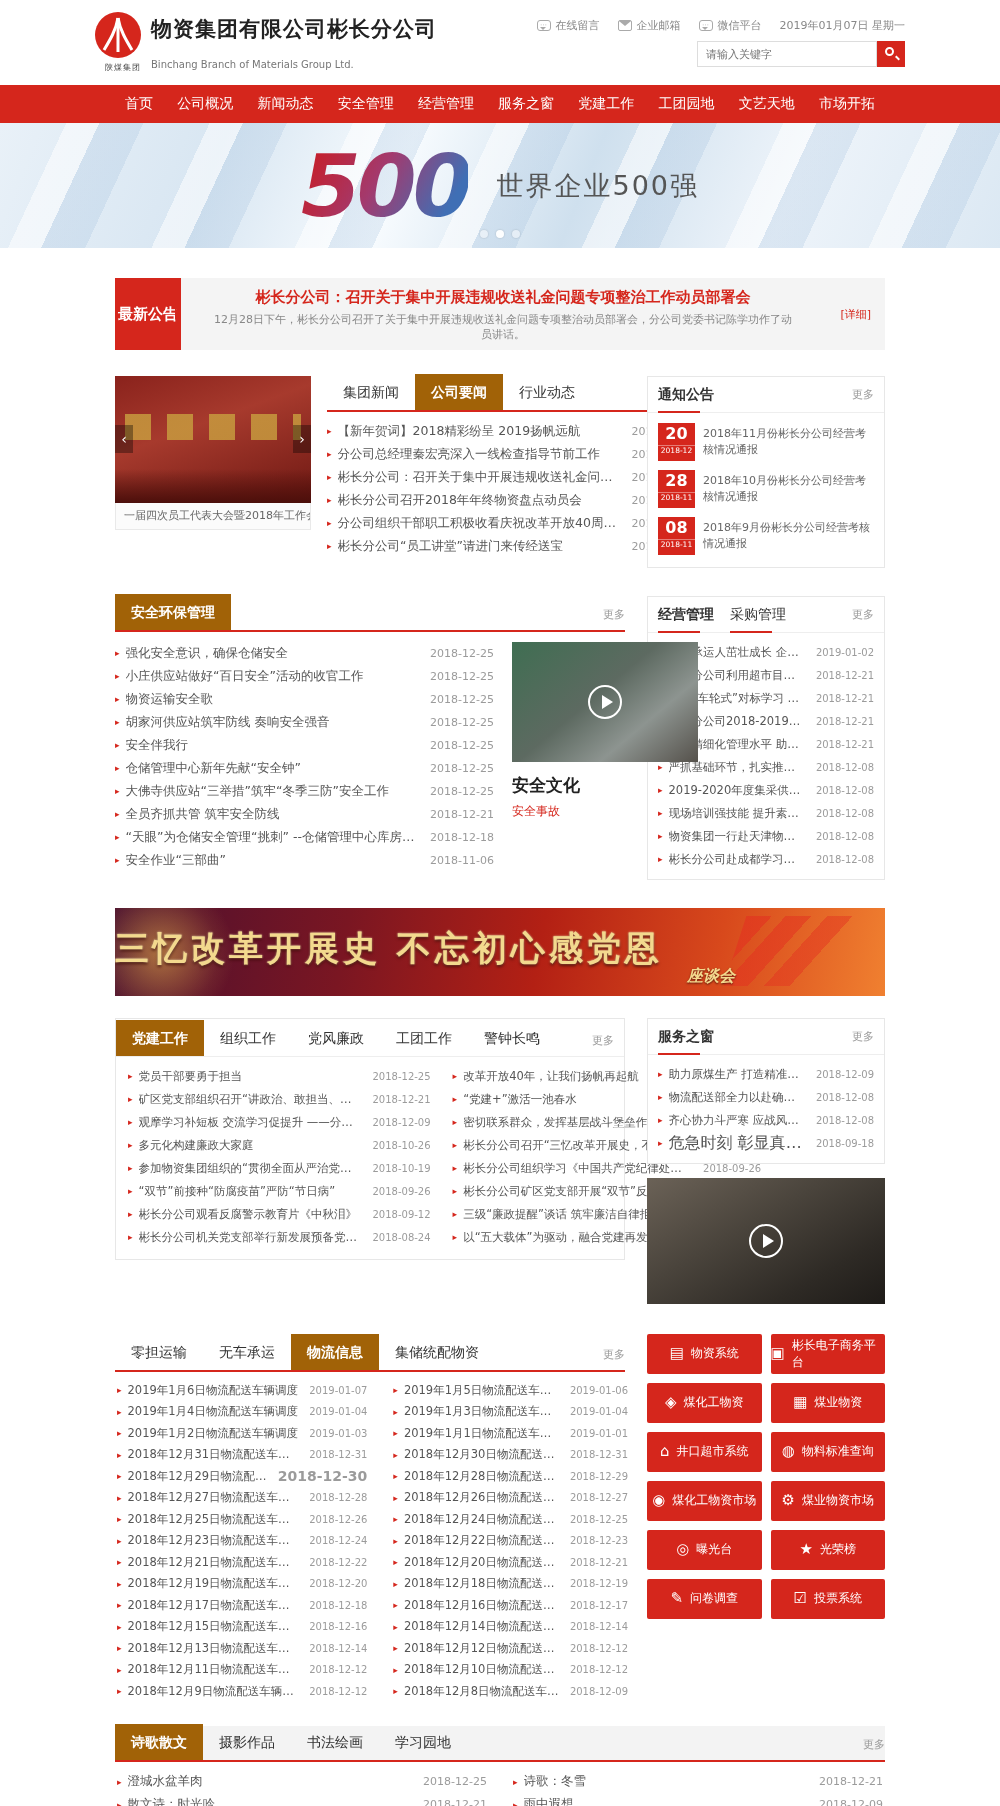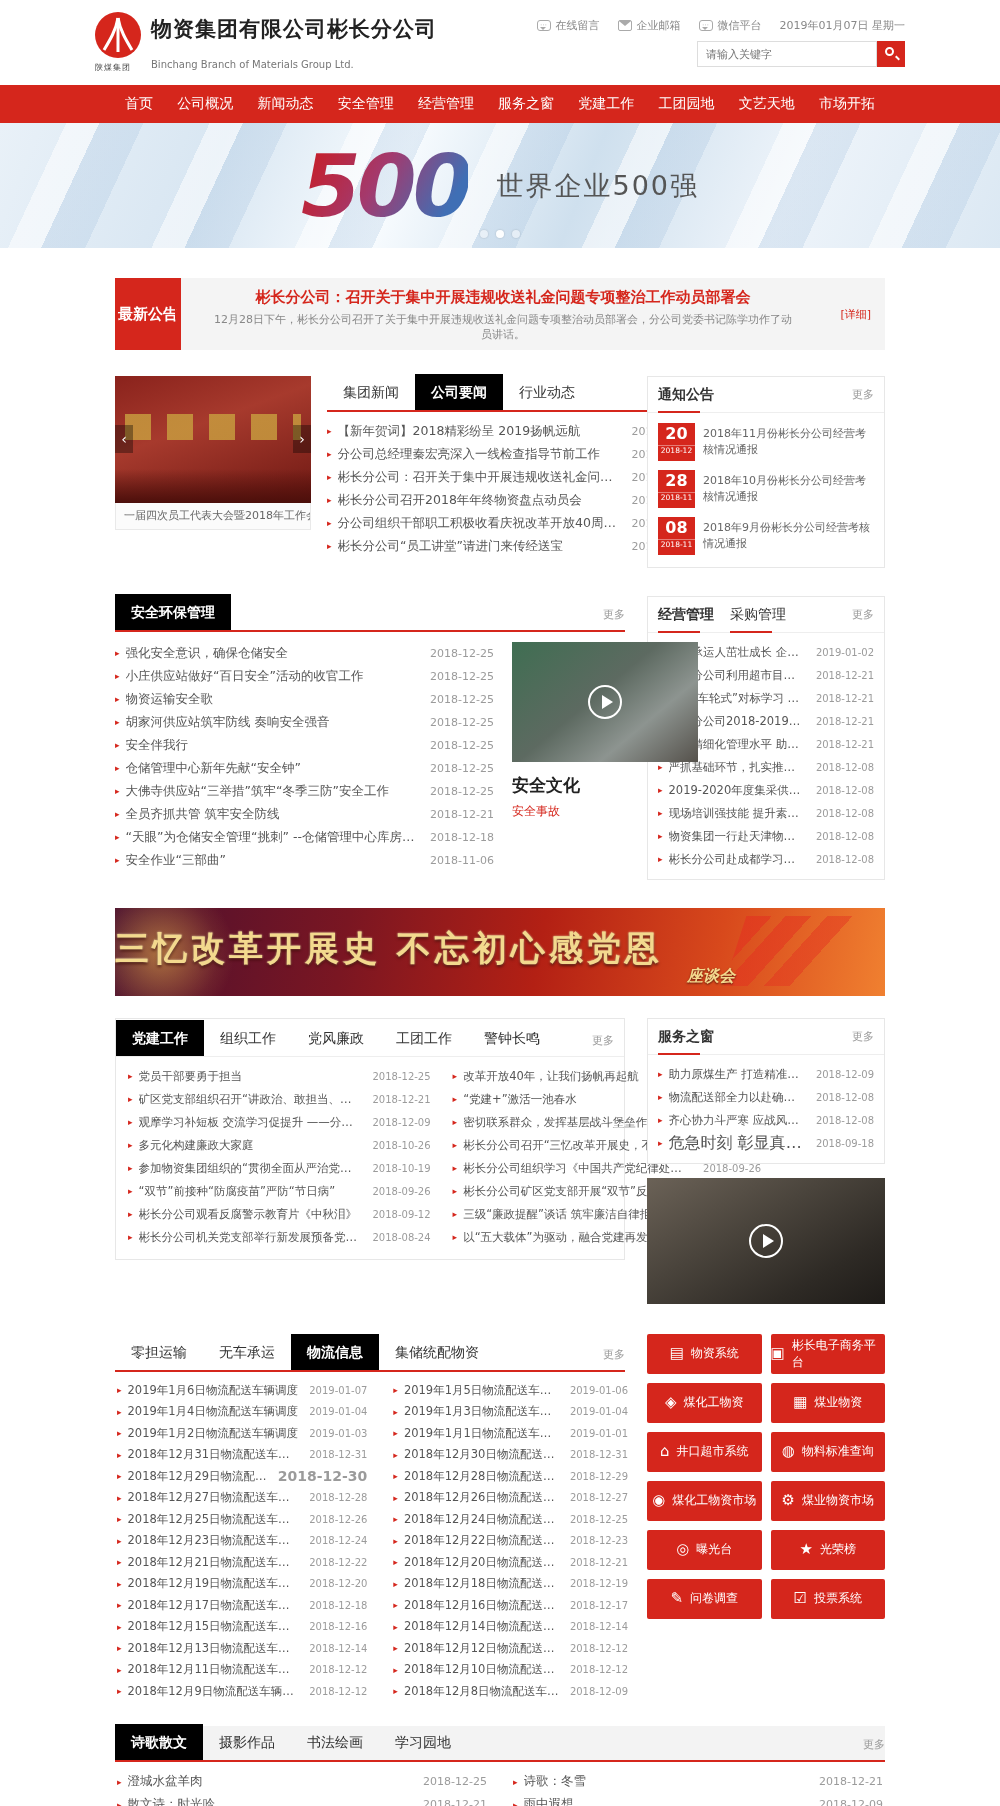--- a/index.html
+++ b/index.html
@@ -5,21 +5,21 @@
   * { margin:0; padding:0; box-sizing:border-box; }
   body { width:1000px; background:#fff; font-family:"DejaVu Sans","Liberation Sans",sans-serif; color:#333; }
   .container { width:770px; margin:0 auto; }
 
   
   .topbar { height:85px; background:#fff; }
   .topbar .container { width:810px; display:flex; align-items:center; height:100%; }
   .logo-wrap { display:flex; align-items:center; }
   .logo-mark { width:46px; height:46px; border-radius:50%; background:#d5261c; position:relative; overflow:hidden; flex-shrink:0; }
   .logo-mark svg { position:absolute; left:0; top:0; }
-  .logo-sub { font-size:8px; color:#444; text-align:left; letter-spacing:1px; margin-top:4px; }
+  .logo-sub { font-size:8px; color:#444; text-align:right; letter-spacing:1px; margin-top:4px; }
   .logo-text { margin-left:10px; }
   .logo-cn { font-size:21px; font-weight:bold; color:#222; letter-spacing:1px; }
   .logo-en { font-size:10px; color:#777; margin-top:16px; }
   .top-right { margin-left:auto; text-align:right; }
   .top-links { display:flex; justify-content:flex-end; align-items:center; font-size:11px; color:#888; gap:18px; }
   .top-link { display:flex; align-items:center; gap:5px; cursor:pointer; }
   .hicon { width:14px; height:11px; border:1px solid #aaa; border-radius:3px; display:inline-block; position:relative; font-size:7px; line-height:8px; text-align:center; color:#aaa; }
   .hicon.bubble:after { content:""; position:absolute; left:2px; bottom:-3px; border:3px solid transparent; border-top-color:#aaa; }
   .hicon.mail { border-radius:2px; }
   .hicon.mail:before { content:""; position:absolute; left:0; top:0; border:6px solid transparent; border-top:5px solid #aaa; border-width:5px 6px; }
@@ -58,21 +58,21 @@
   .annc-title { font-size:15px; font-weight:bold; color:#d5261c; line-height:1.5; cursor:pointer; }
   .annc-sum { font-size:11px; color:#888; margin-top:3px; }
   .annc-detail { position:absolute; right:14px; top:50%; transform:translateY(-50%); font-size:11px; color:#d5261c; cursor:pointer; }
 
   
   .section-row { display:flex; margin-top:26px; }
   .col-main { width:510px; }
   .col-side { width:238px; margin-left:22px; }
   .tabbar { display:flex; align-items:flex-end; border-bottom:2px solid #d5261c; height:36px; }
   .tab { font-size:14px; color:#333; padding:0 16px; height:36px; line-height:36px; cursor:pointer; white-space:nowrap; }
-  .tab.active { background:#000000; color:#fff; font-weight:bold; }
+  .tab.active { background:#a16207; color:#fff; font-weight:bold; }
   .more { margin-left:auto; font-size:11px; color:#999; cursor:pointer; padding-bottom:8px; }
   .nrow { display:flex; align-items:center; height:23px; font-size:12.5px; color:#555; cursor:pointer; }
   .nrow .arw { color:#d5261c; font-size:9px; margin-right:6px; }
   .nrow .t { flex:1; overflow:hidden; white-space:nowrap; text-overflow:ellipsis; }
   .nrow .d { color:#9b9b9b; font-size:11px; margin-left:10px; }
 
   
   .carousel { width:196px; flex-shrink:0; }
   .car-img { height:127px; position:relative; background:linear-gradient(160deg,#8a221c 0%,#a73a2d 40%,#6e1813 100%); overflow:hidden; }
   .car-img:before { content:""; position:absolute; left:10px; right:10px; top:38px; height:26px;

